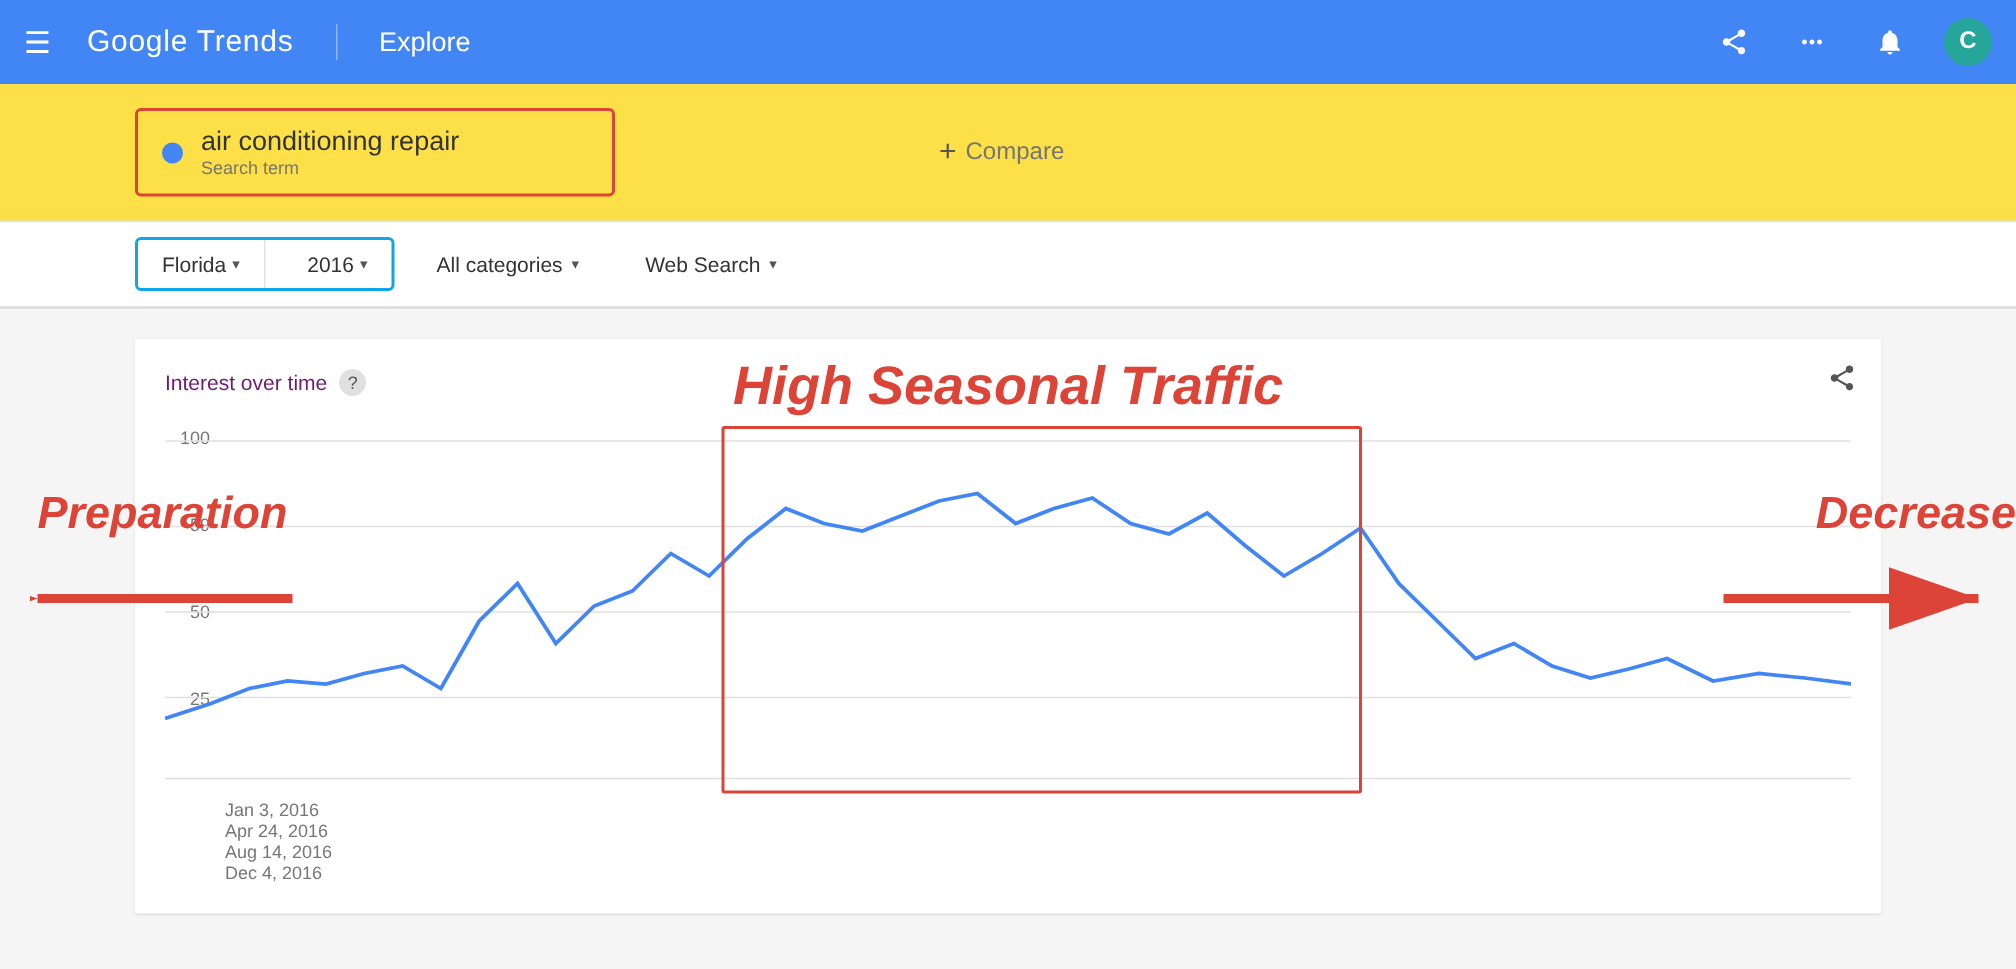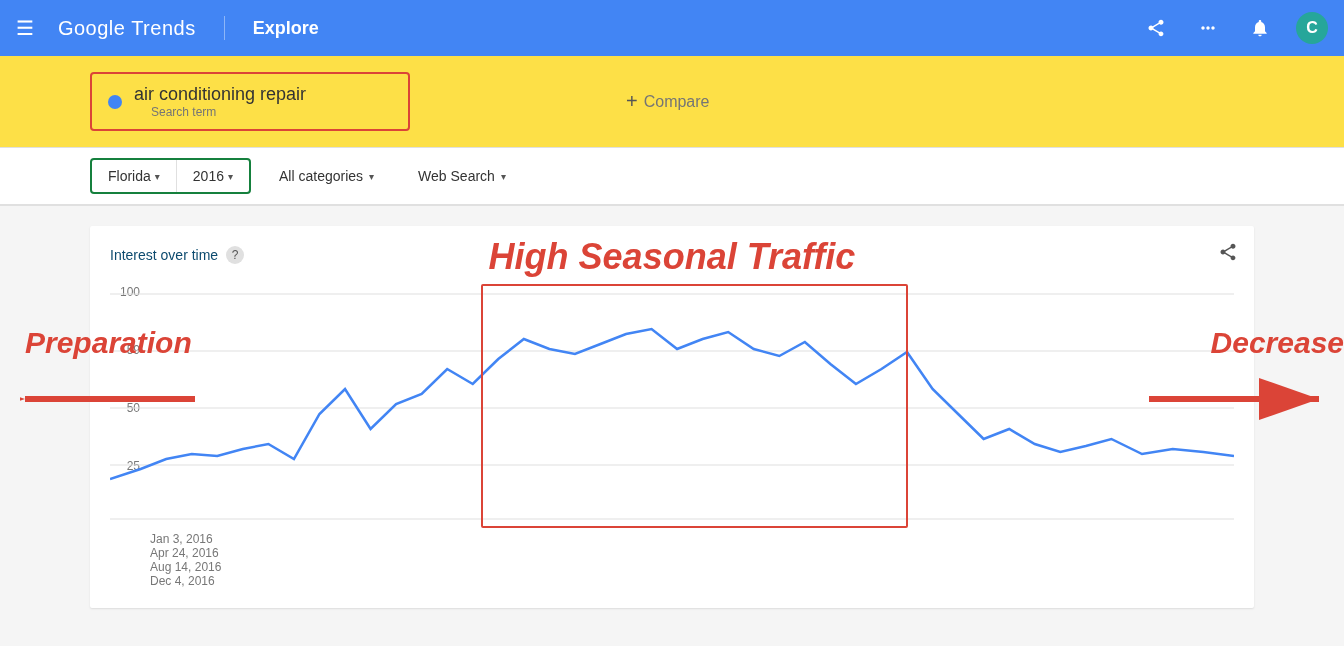--- a/index.html
+++ b/index.html
@@ -11,21 +11,21 @@
       height: 56px;
       display: flex;
       align-items: center;
       padding: 0 16px;
       color: white;
       gap: 16px;
     }
     .header-menu-icon { font-size: 20px; cursor: pointer; margin-right: 8px; }
     .header-logo { font-size: 20px; font-weight: 400; letter-spacing: 0.5px; }
     .header-divider { width: 1px; height: 24px; background: rgba(255,255,255,0.4); margin: 0 12px; }
-    .header-explore { font-size: 18px; font-weight: 700; }
+    .header-explore { font-size: 18px; font-weight: 400; }
     .header-spacer { flex: 1; }
     .header-icons { display: flex; align-items: center; gap: 20px; }
     .header-icon { width: 32px; height: 32px; display: flex; align-items: center; justify-content: center; cursor: pointer; font-size: 18px; color: white; }
     .header-avatar { width: 32px; height: 32px; border-radius: 50%; background: #26a69a; display: flex; align-items: center; justify-content: center; font-weight: bold; font-size: 16px; color: white; cursor: pointer; }
 
     
     .search-area {
       background: #fde047;
       padding: 16px 90px;
       display: flex;
@@ -38,21 +38,21 @@
       border-radius: 4px;
       padding: 10px 16px;
       display: flex;
       align-items: center;
       gap: 12px;
       min-width: 320px;
     }
     .search-dot { width: 14px; height: 14px; border-radius: 50%; background: #4285f4; flex-shrink: 0; }
     .search-term-text { }
     .search-term-title { font-size: 18px; color: #333; font-weight: 400; }
-    .search-term-subtitle { font-size: 12px; color: #757575; margin-left: 17px; }
+    .search-term-subtitle { font-size: 12px; color: #757575; }
     .compare-btn {
       display: flex;
       align-items: center;
       gap: 6px;
       color: #757575;
       font-size: 16px;
       cursor: pointer;
       padding: 8px 16px;
       border-radius: 4px;
       margin-left: 180px;
@@ -62,25 +62,25 @@
     
     .filters-area {
       background: white;
       padding: 10px 90px;
       display: flex;
       align-items: center;
       gap: 12px;
       border-bottom: 2px solid #e0e0e0;
     }
     .filter-box {
-      border: 2px solid #15803d;
+      border: 2px solid #0ea5e9;
       border-radius: 4px;
       display: flex;
       align-items: center;
-      gap: 0;
+      gap: 12px;
       padding: 0;
     }
     .filter-item {
       display: flex;
       align-items: center;
       gap: 4px;
       padding: 8px 16px;
       font-size: 14px;
       color: #333;
       cursor: pointer;
@@ -161,21 +161,21 @@
       padding: 20px;
       position: relative;
       box-shadow: 0 1px 2px rgba(0,0,0,0.1);
     }
     .chart-header {
       display: flex;
       align-items: center;
       gap: 8px;
       margin-bottom: 20px;
     }
-    .chart-title { font-size: 14px; color: #0c4a6e; }
+    .chart-title { font-size: 14px; color: #701a75; }
     .chart-help { width: 18px; height: 18px; border-radius: 50%; background: #e0e0e0; display: flex; align-items: center; justify-content: center; font-size: 12px; color: #555; cursor: pointer; }
     .chart-share { position: absolute; top: 16px; right: 16px; cursor: pointer; font-size: 16px; color: #555; }
 
     
     .x-labels {
       display: flex;
       justify-content: space-between;
       padding: 4px 0 0 40px;
       font-size: 12px;
       color: #777;

